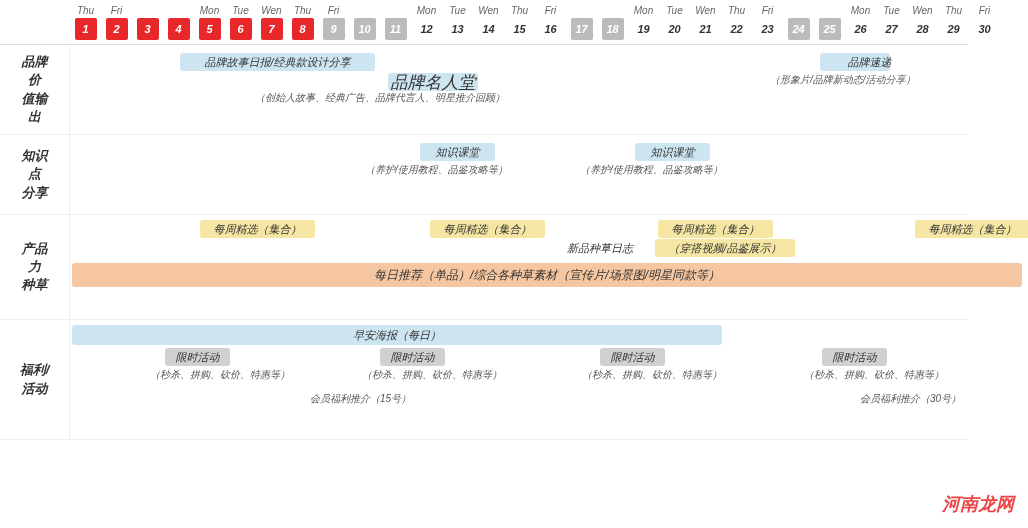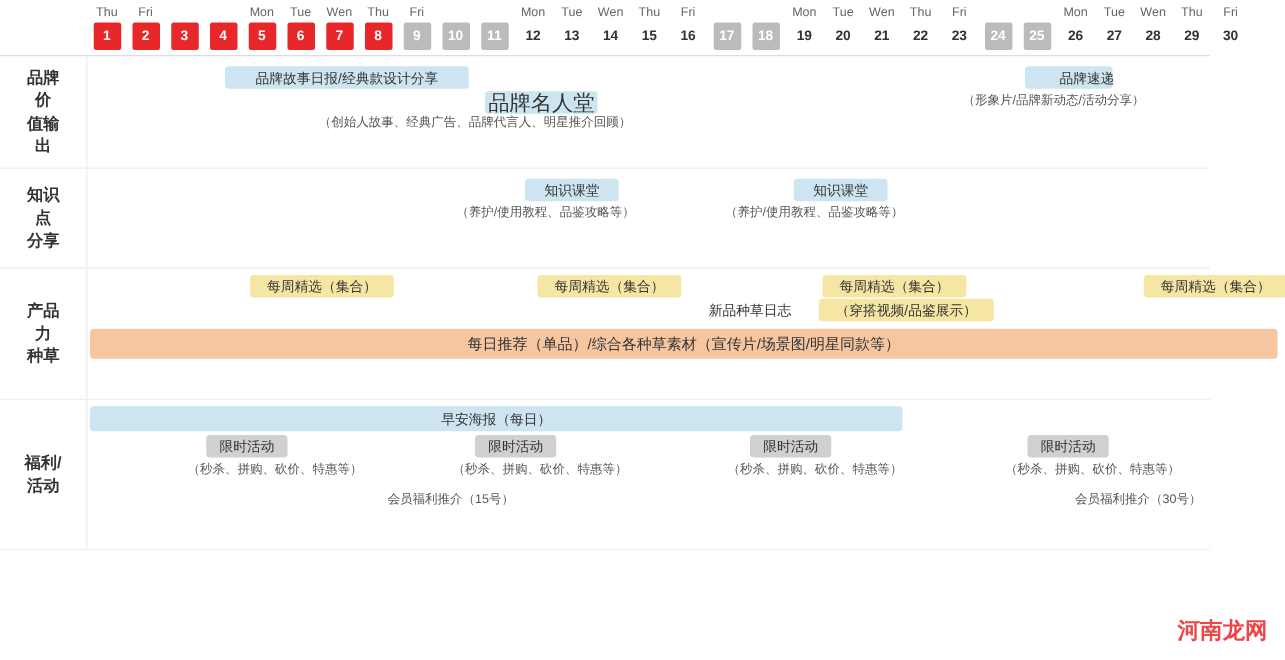--- a/index.html
+++ b/index.html
@@ -5,20 +5,21 @@
     * { box-sizing: border-box; margin: 0; padding: 0; }
     body {
       font-family: Arial, "Microsoft YaHei", sans-serif;
       font-size: 12px;
       background: #fff;
       width: 1028px;
       overflow-x: hidden;
     }
     .container {
       width: 968px;
+      font-style: italic;
     }
     
     .calendar-header {
       display: flex;
       align-items: center;
       border-bottom: 1px solid #ddd;
       padding: 4px 0;
       background: #fff;
     }
     .row-label-header {

